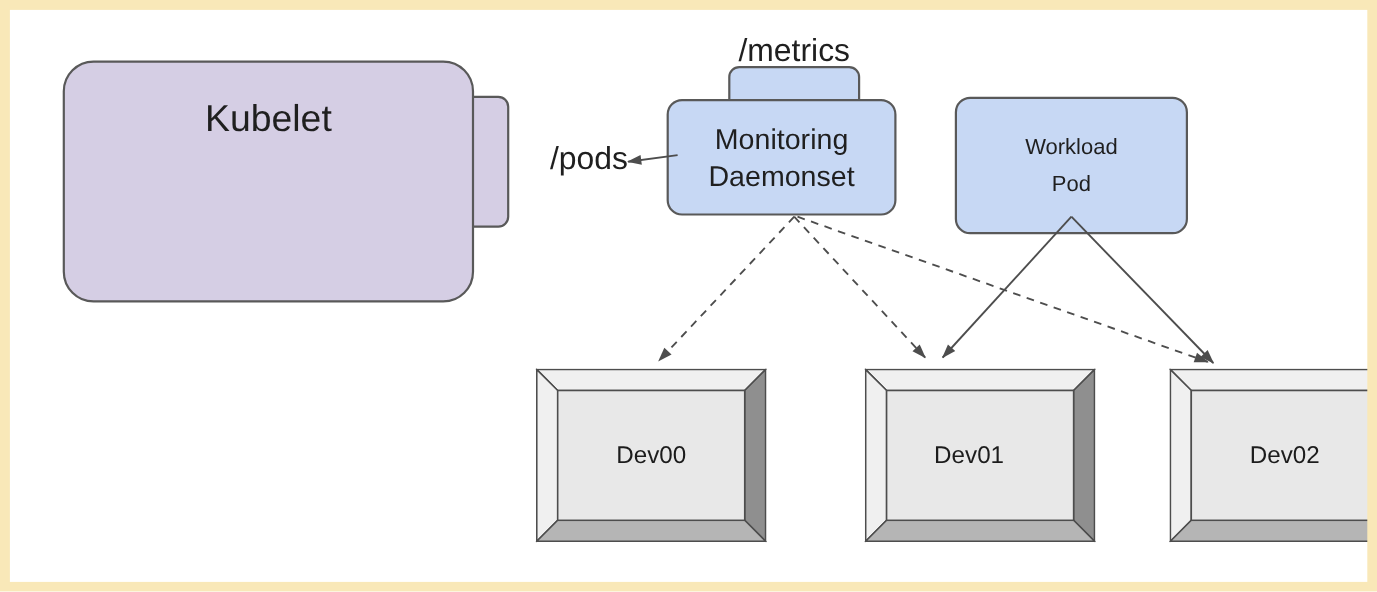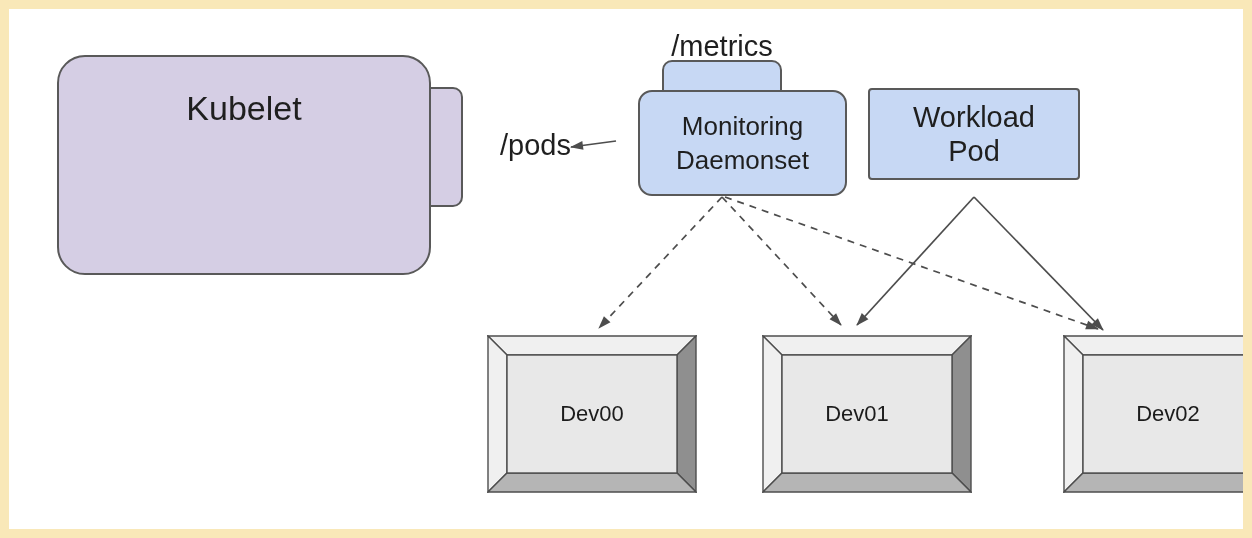--- a/index.html
+++ b/index.html
@@ -46,38 +46,38 @@
     font-size:34px;
     padding-top:32px;
   }
   .kubelet-tab{
     left:398px;top:87px;width:65px;height:120px;
     border-radius:10px;
     background:var(--kubelet-fill);
     z-index:2;
   }
   .monitoring-main{
-    left:638px;top:90px;width:209px;height:106px;
+    left:606px;top:90px;width:209px;height:106px;
     border-radius:14px;
     background:var(--pod-fill);
     z-index:3;
     font-size:26px;line-height:34px;
   }
   .monitoring-tab{
     left:662px;top:60px;width:120px;height:50px;
     border-radius:10px;
     background:var(--pod-fill);
     z-index:2;
   }
   .workload-main{
-    left:868px;top:88px;width:212px;height:92px;
-    border-radius:4px;
+    left:868px;top:88px;width:212px;height:125px;
+    border-radius:14px;
     background:var(--pod-fill);
     z-index:3;
-    font-size:29px;line-height:34px;
+    font-size:20px;line-height:34px;
   }
   .endpoint-label{
     position:absolute;
     font-size:29px;
     z-index:4;
     color:var(--text);
   }
   .metrics-label{left:660px;top:30px;width:124px;text-align:center;}
   .pods-label{left:463px;top:129px;width:80px;text-align:left;margin-left:37px;}
   .dev-box{
@@ -85,21 +85,21 @@
     width:210px;height:158px;
     z-index:3;
   }
   .dev-box svg{display:block;}
   .dev-box .dev-label{
     position:absolute;inset:20px;
     display:flex;align-items:center;justify-content:center;
     font-size:22px;color:#1c1c1c;
   }
   .dev00{left:487px;top:335px;}
-  .dev01{left:742px;top:335px;padding-left:20px;}
+  .dev01{left:766px;top:335px;padding-left:20px;}
   .dev02{left:1063px;top:335px;}
   .bevel-top,.bevel-left{fill:var(--bevel-light);}
   .bevel-right{fill:var(--bevel-dark);}
   .bevel-bottom{fill:var(--bevel-bottom);}
   .dev-face{fill:var(--face-fill);}
   .dev-frame path, .dev-frame polygon, .dev-frame rect{
     stroke:#4d4d4d;stroke-width:1.4;stroke-linejoin:miter;
   }
   #arrow-layer{
     position:absolute;left:0;top:0;z-index:10;

